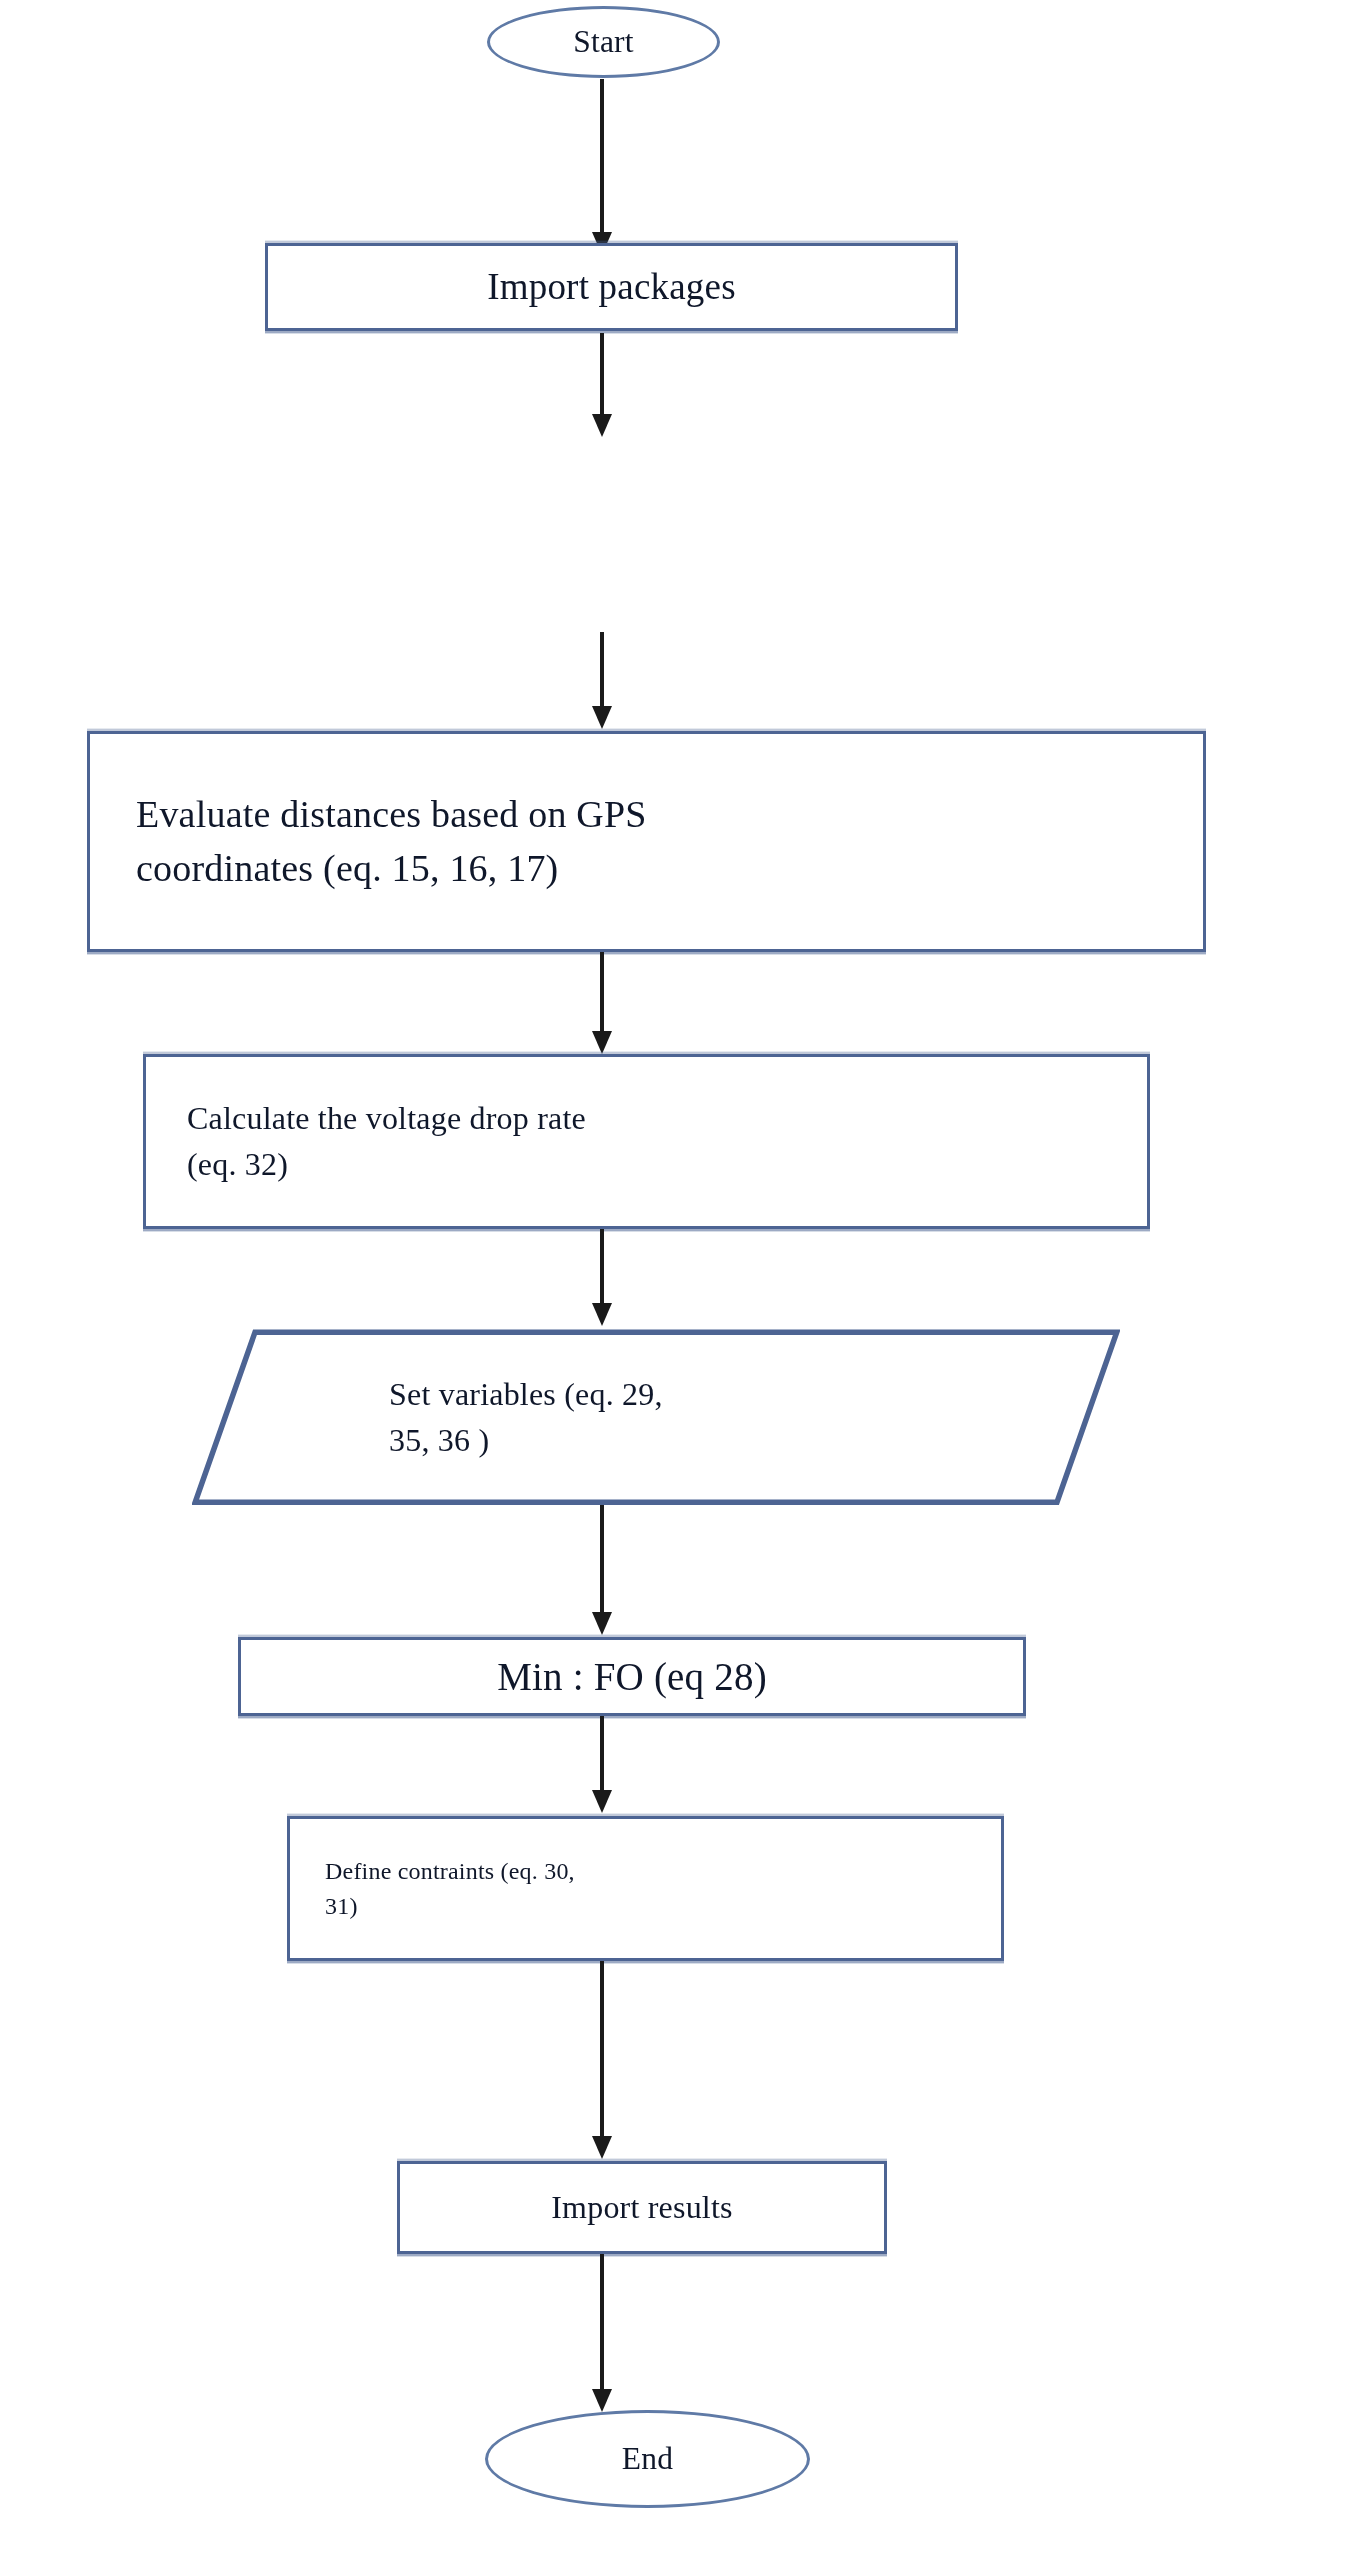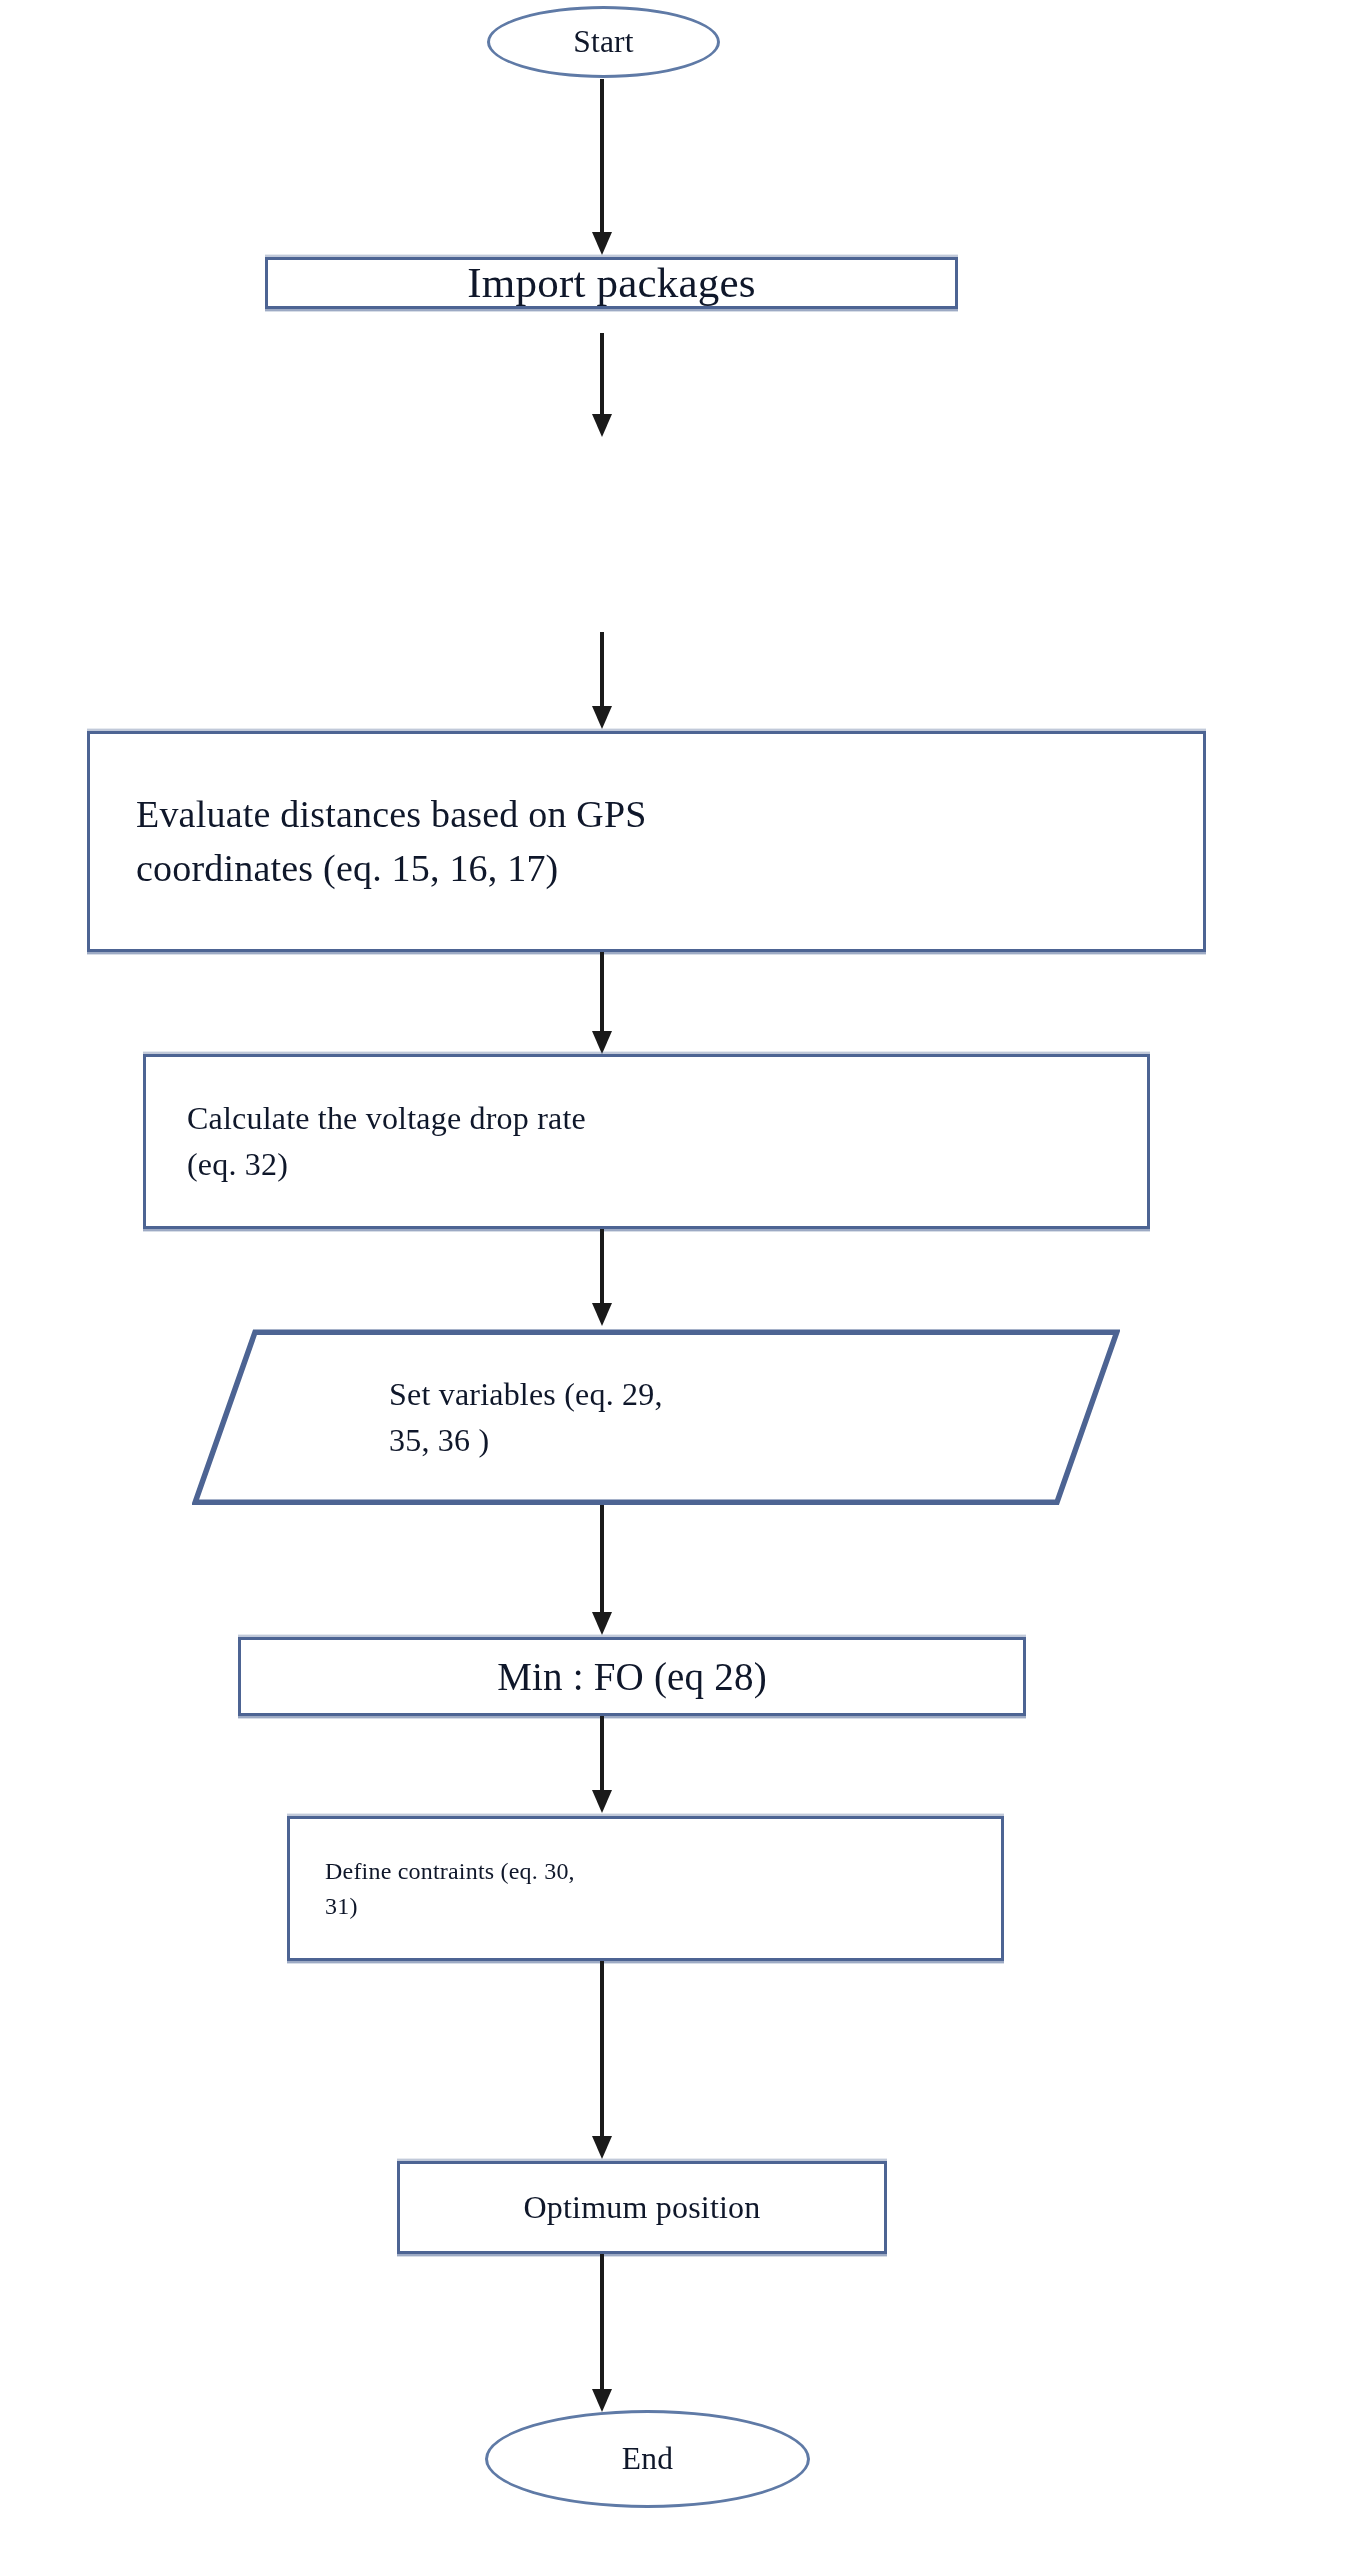--- a/index.html
+++ b/index.html
@@ -82,21 +82,21 @@
 
 <div id="page">
 
   <div class="node ellipse txt-center" style="left:487px;top:6.3px;width:233px;height:72px;font-size:31.5px;">
     <span class="label">Start</span>
   </div>
 
   <div class="conn" style="left:600px;top:79px;height:158px;"></div>
   <div class="arrowhead" style="left:592px;top:232px;"></div>
 
-  <div class="node rect txt-center" style="left:265px;top:257px;width:693px;height:52px;font-size:43px;padding:0 17.3px;">
+  <div class="node rect txt-center" style="left:265px;top:243px;width:693px;height:88px;font-size:37px;padding:0 17.3px;">
     <span class="label">Import packages</span>
   </div>
 
   <div class="conn" style="left:600px;top:333px;height:85px;"></div>
   <div class="arrowhead" style="left:592px;top:414px;"></div>
 
 
   <div class="conn" style="left:600px;top:632px;height:79px;"></div>
   <div class="arrowhead" style="left:592px;top:706px;"></div>
 
@@ -136,21 +136,21 @@
 
   <div class="node rect txt-left" style="left:287px;top:1816px;width:717px;height:145px;font-size:24px;padding:0 35px;">
     <span class="label">Define contraints (eq. 30,
 31)</span>
   </div>
 
   <div class="conn" style="left:600px;top:1961px;height:180px;"></div>
   <div class="arrowhead" style="left:592px;top:2136px;"></div>
 
   <div class="node rect txt-center" style="left:397px;top:2161px;width:490px;height:93px;font-size:32px;padding:0 19px;">
-    <span class="label">Optimum position</span>
+    <span class="label">Import results</span>
   </div>
 
   <div class="conn" style="left:600px;top:2254px;height:140px;"></div>
   <div class="arrowhead" style="left:592px;top:2389px;"></div>
 
   <div class="node ellipse txt-center" style="left:485px;top:2410px;width:325px;height:98px;font-size:31.5px;">
     <span class="label">End</span>
   </div>
 
 </div>

